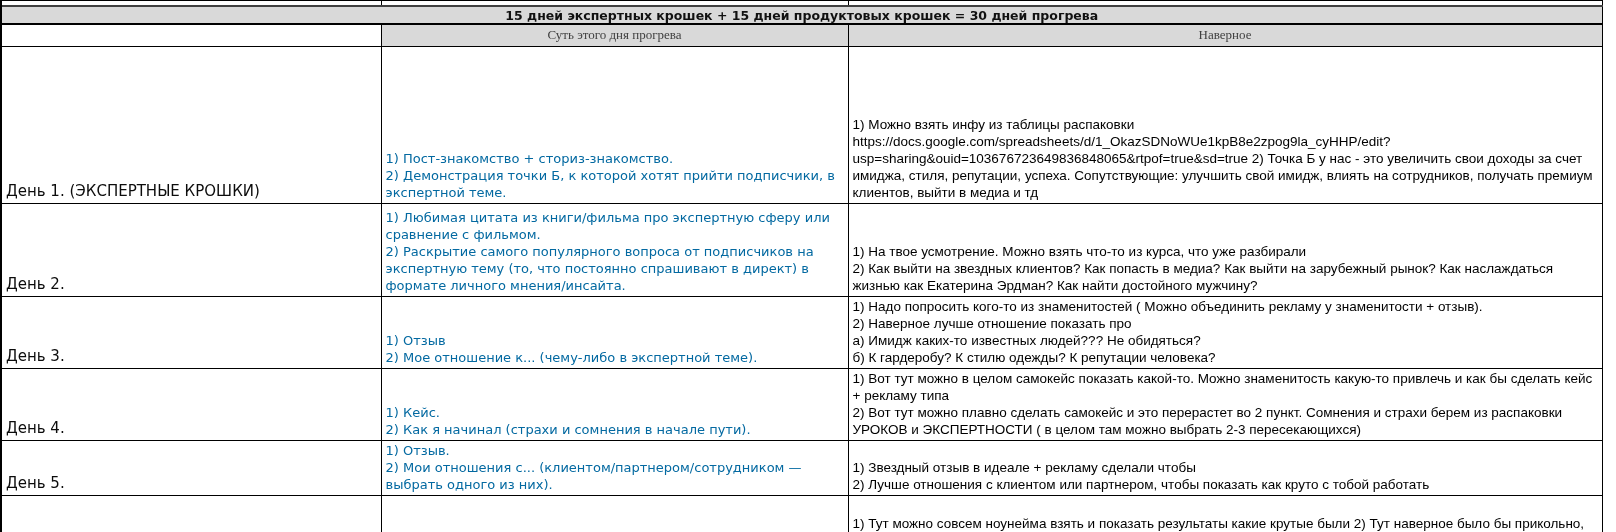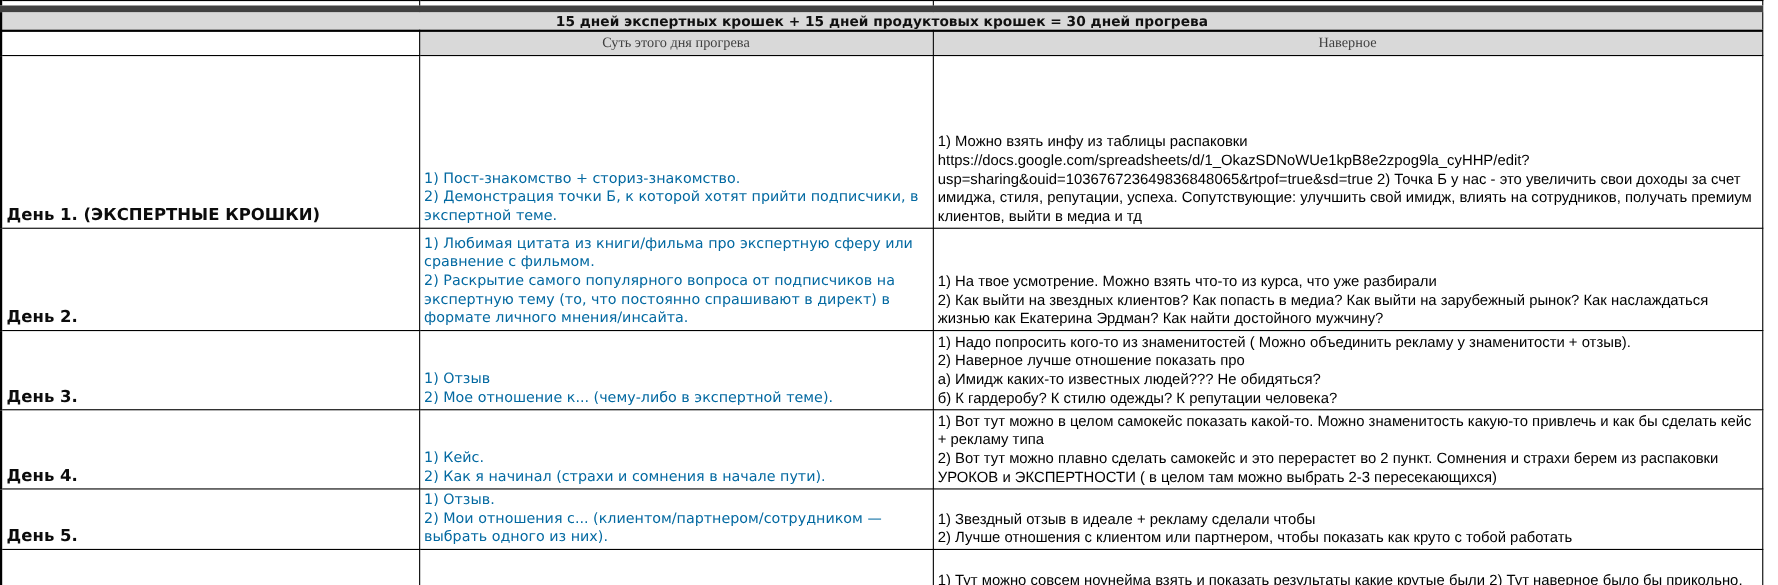--- a/index.html
+++ b/index.html
@@ -10,30 +10,30 @@
   table.sheet{
     border-collapse:collapse;table-layout:fixed;width:1601px;background:#fff;
   }
   .sheet td,.sheet th{
     border:1px solid #000;padding:1px 4px 2px 4px;overflow:hidden;
     vertical-align:bottom;text-align:left;font-weight:normal;
   }
   .sheet td:first-child,.sheet th:first-child{border-left-width:2px;}
   tr.spacer-row td{height:4px;border-top:1px solid #000;border-bottom:none;background:#fff;padding:0;}
   th.title-cell{
-    height:16px;background:#d9d9d9;border-top:6px solid #404040;border-bottom:2px solid #000;
+    height:16px;background:#d9d9d9;border-top:2px solid #404040;border-bottom:2px solid #000;
     border-left-width:2px;
     text-align:center;vertical-align:middle;font-weight:bold;font-size:12.5px;color:#111;
     padding:0 4px;
   }
   tr.colhead-row th{height:18px;vertical-align:middle;font-size:13px;color:#3f3f3f;font-family:Liberation Serif, serif;}
   th.corner-cell{background:#fff;}
   th.colhead{background:#d9d9d9;text-align:center;}
   td.day-cell{
-    font-weight:bold;font-size:15px;color:#0c0c0c;line-height:19px;white-space:pre-line;
+    font-weight:normal;font-size:15px;color:#0c0c0c;line-height:19px;white-space:pre-line;
   }
   td.essence-cell{
     font-size:13px;color:#0369a1;line-height:17px;white-space:pre-line;overflow-wrap:break-word;
   }
   td.hints-cell{
     font-family:"Liberation Sans",sans-serif;font-size:13.5px;color:#000000;line-height:17px;
     white-space:pre-line;overflow-wrap:break-word;
   }
 </style>
 </head>

